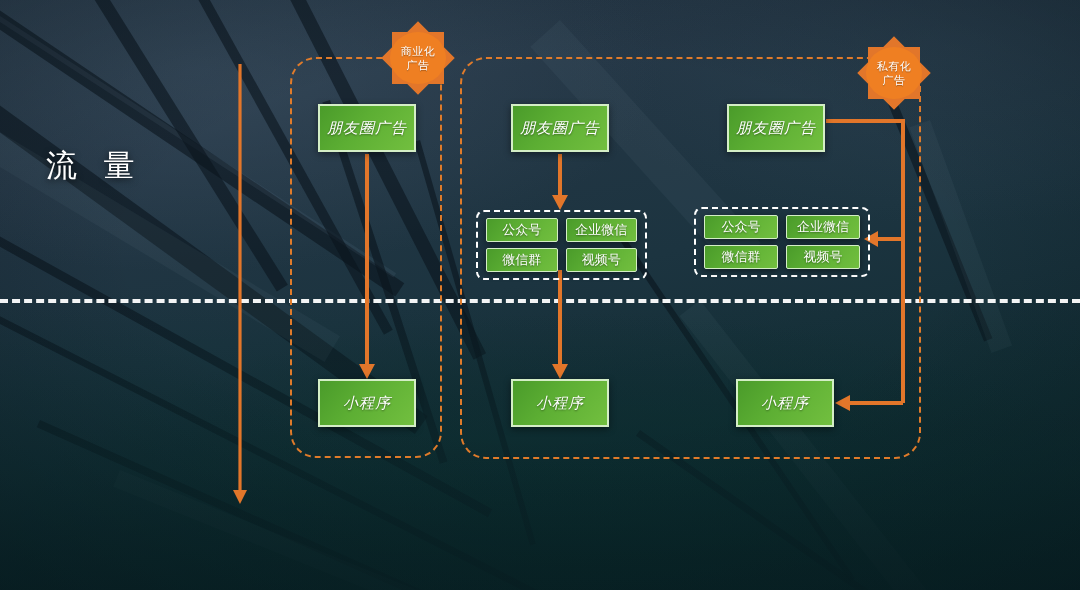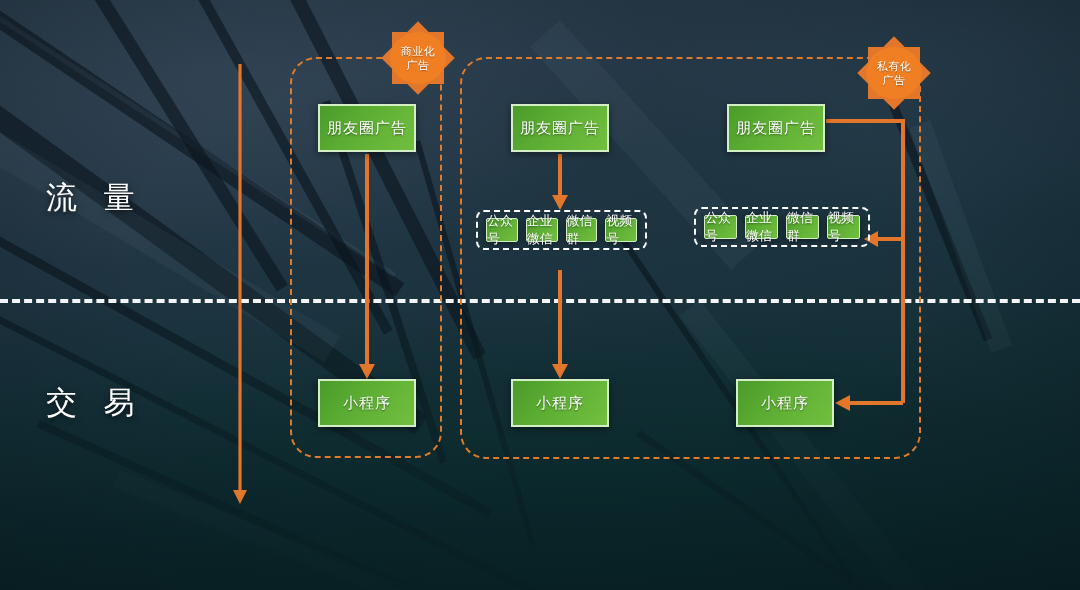--- a/index.html
+++ b/index.html
@@ -53,21 +53,21 @@
   
   .section-label {
     position: absolute;
     color: #ffffff;
     font-size: 31px;
     letter-spacing: 9px;
     font-weight: 500;
     text-shadow: 0 2px 6px rgba(0,0,0,0.7);
     white-space: nowrap;
   }
-  #label-traffic { left: 46px; top: 145px; margin-top: 32px; }
+  #label-traffic { left: 46px; top: 145px; }
   #label-transaction { left: 46px; top: 382px; }
 
   
   .divider {
     position: absolute;
     left: 0;
     width: 1080px;
     height: 0;
     border-top: 4px dashed #ffffff;
     opacity: 0.95;
@@ -92,21 +92,21 @@
     background: linear-gradient(128deg, #4a9b2a 0%, #5cae33 42%, #72bf3f 100%);
     color: #ffffff;
     display: flex;
     align-items: center;
     justify-content: center;
     font-size: 15px;
     letter-spacing: 1px;
     text-shadow: 0 1px 2px rgba(0,0,0,0.45);
     box-shadow: 0 2px 7px rgba(0,0,0,0.45);
   }
-  .green-box.big { width: 98px; height: 48px; }
+  .green-box.big { width: 98px; height: 48px; font-style: italic; }
   .green-box.small {
     height: 24px;
     font-size: 13px;
     letter-spacing: 0px;
     border-width: 1.5px;
     border-radius: 2px;
   }
 
   #box-moments-1 { left: 318px; top: 104px; }
   #box-mini-1    { left: 318px; top: 379px; }
@@ -116,21 +116,21 @@
   #box-mini-3    { left: 736px; top: 379px; }
 
   
   .channel-group {
     position: absolute;
     box-sizing: border-box;
     border: 2px dashed #ffffff;
     border-radius: 8px;
     padding: 6px 8px;
     display: grid;
-    grid-template-columns: 1fr 1fr 1fr 1fr;
+    grid-template-columns: 1fr 1fr;
     gap: 6px 8px;
   }
   #group-channels-1 { left: 476px; top: 210px; width: 171px; }
   #group-channels-2 { left: 694px; top: 207px; width: 176px; }
   .channel-group .green-box.small { position: relative; left: auto; top: auto; }
 
   
   #connectors {
     position: absolute;
     inset: 0;
@@ -202,21 +202,20 @@
     <div class="beam" style="left:880px; top:60px; width:300px; height:9px; transform:rotate(68deg);"></div>
     <div class="beam faint" style="left:930px; top:120px; width:240px; height:22px; transform:rotate(70deg);"></div>
     <div class="beam" style="left:40px; top:420px; width:520px; height:8px; transform:rotate(24deg);"></div>
     <div class="beam faint" style="left:120px; top:470px; width:480px; height:18px; transform:rotate(22deg);"></div>
     <div class="beam" style="left:640px; top:430px; width:420px; height:7px; transform:rotate(35deg);"></div>
   </div>
   <div class="bg-greenwash"></div>
   <div class="bg-vignette"></div>
 
   <div class="section-label" id="label-traffic">流 量</div>
-  <div class="section-label" id="label-transaction">交 易</div>
 
   <div class="divider" id="divider-main"></div>
 
   <div class="dash-zone" id="zone-commercial"></div>
   <div class="dash-zone" id="zone-private"></div>
 
   <svg id="connectors" width="1080" height="590" viewBox="0 0 1080 590">
     <defs>
       <marker id="arrowDown" markerWidth="9" markerHeight="9" refX="4.5" refY="7.4" orient="auto">
         <polygon points="0.6,0.6 8.4,0.6 4.5,8.4" fill="#e2762a"></polygon>

